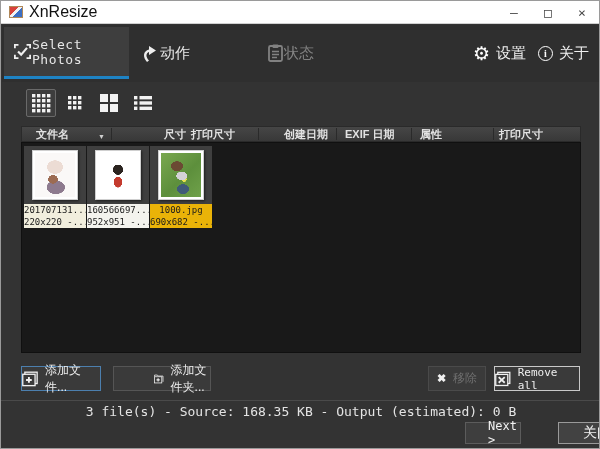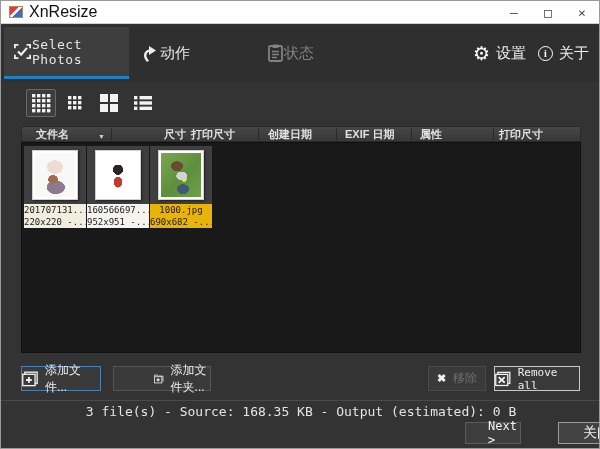--- a/index.html
+++ b/index.html
@@ -234,21 +234,21 @@
     </div>
   </div>
 
   <div id="table-header">
     <span class="hcell" style="left:14px;">文件名</span>
     <span class="hcell sort-glyph" style="left:76px; top:3px;">▼</span>
     <div class="hdiv" style="left:89px;"></div>
     <span class="hcell" style="left:142px;">尺寸</span>
     <span class="hcell" style="left:169px;">打印尺寸</span>
     <div class="hdiv" style="left:236px;"></div>
-    <span class="hcell" style="left:246px;">创建日期</span>
+    <span class="hcell" style="left:262px;">创建日期</span>
     <div class="hdiv" style="left:314px;"></div>
     <span class="hcell" style="left:323px;">EXIF 日期</span>
     <div class="hdiv" style="left:389px;"></div>
     <span class="hcell" style="left:398px;">属性</span>
     <div class="hdiv" style="left:471px;"></div>
     <span class="hcell" style="left:477px;">打印尺寸</span>
   </div>
 
   <div id="list-area">
     <div class="thumb-cell" style="left:2px;">

